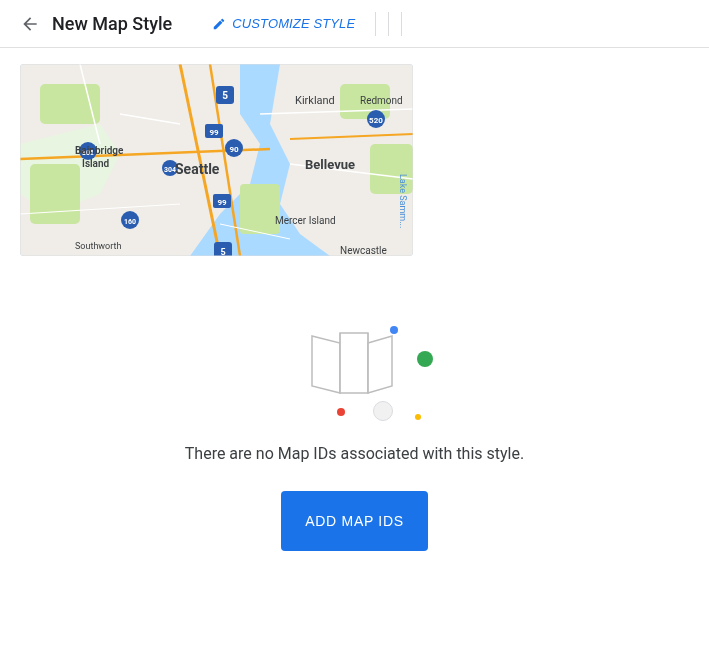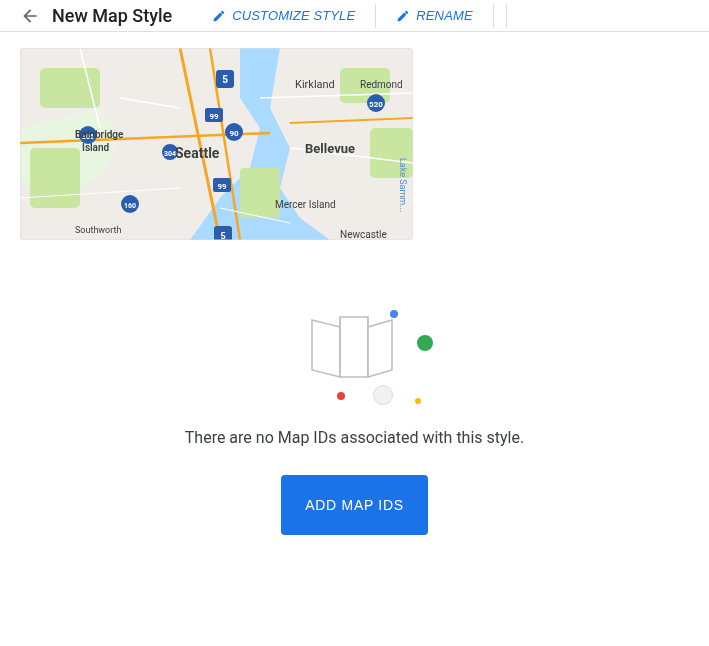--- a/index.html
+++ b/index.html
@@ -9,21 +9,21 @@
       width: 709px;
       min-height: 646px;
       overflow-x: hidden;
     }
 
     
     .header {
       display: flex;
       align-items: center;
       padding: 0 16px;
-      height: 32px;
+      height: 48px;
       border-bottom: 1px solid #e0e0e0;
       gap: 8px;
     }
     .back-btn {
       display: flex;
       align-items: center;
       justify-content: center;
       cursor: pointer;
       color: #5f6368;
       background: none;
@@ -148,26 +148,20 @@
   <div class="header-actions">
     <button class="action-btn">
       <svg width="14" height="14" viewBox="0 0 24 24" fill="#1a73e8">
         <path d="M3 17.25V21h3.75L17.81 9.94l-3.75-3.75L3 17.25zM20.71 7.04c.39-.39.39-1.02 0-1.41l-2.34-2.34c-.39-.39-1.02-.39-1.41 0l-1.83 1.83 3.75 3.75 1.83-1.83z"></path>
       </svg>
       <span>CUSTOMIZE STYLE</span>
     </button>
 
     <div class="divider"></div>
 
-    <button class="action-btn">
-      <svg width="14" height="14" viewBox="0 0 24 24" fill="#1a73e8">
-        <path d="M3 17.25V21h3.75L17.81 9.94l-3.75-3.75L3 17.25zM20.71 7.04c.39-.39.39-1.02 0-1.41l-2.34-2.34c-.39-.39-1.02-.39-1.41 0l-1.83 1.83 3.75 3.75 1.83-1.83z"></path>
-      </svg>
-      <span>RENAME</span>
-    </button>
 
     <div class="divider"></div>
 
 
     <div class="divider"></div>
 
   </div>
 </div>
 
 <div class="main-content">

